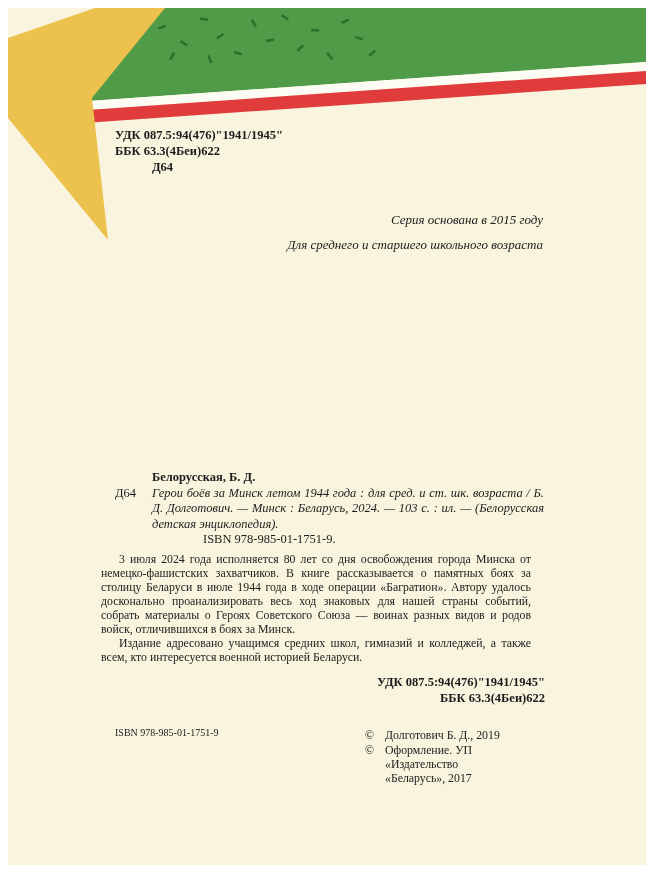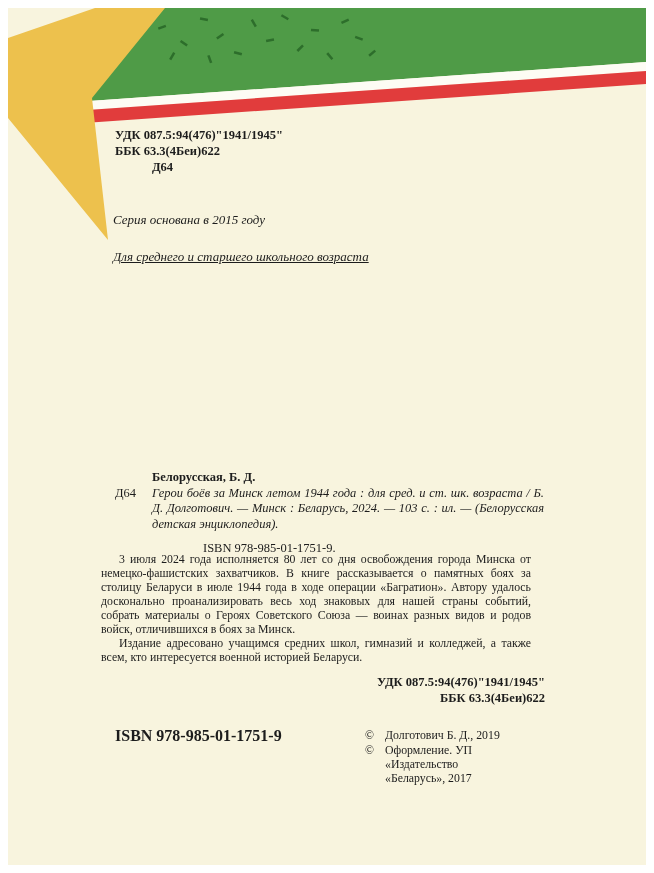--- a/index.html
+++ b/index.html
@@ -11,45 +11,45 @@
   .page { position:relative; width:654px; height:873px; background:#ffffff; overflow:hidden; }
   .sheet { position:absolute; left:8px; top:8px; right:8px; bottom:8px; background:#f8f4de; }
   .header-art { position:absolute; left:0; top:0; }
   .txt { color:#1c1c1c; }
   .codes-top {
     position:absolute; left:107px; top:119px;
     font-weight:bold; font-size:12.5px; line-height:16px;
   }
   .codes-top .indent { margin-left:37px; }
   .series-line {
-    position:absolute; left:105px; width:430px; text-align:left;
+    position:absolute; left:105px; width:430px; text-align:right;
     font-style:italic; font-size:13px;
   }
   .series-1 { top:204px; }
-  .series-2 { top:241px;text-decoration:underline; }
+  .series-2 { top:229px; }
   .catalog {
     position:absolute; left:107px; top:462px; width:432px;
     font-size:12.5px; line-height:15.5px;
   }
   .catalog .author { font-weight:bold; margin-left:37px; }
   .catalog .entry-wrap { position:relative; }
   .catalog .entry-code { position:absolute; left:0; top:0; }
   .catalog .entry-text { margin-left:37px; width:392px; text-align:justify;font-style:italic; }
-  .catalog .isbn-line { margin-left:88px;margin-top:9px; }
+  .catalog .isbn-line { margin-left:88px; }
   .annotation {
     position:absolute; left:93px; top:544px; width:430px;
     font-size:11.8px; line-height:14px; text-align:justify;
   }
   .annotation p { margin:0; text-indent:18px; }
   .codes-bottom {
     position:absolute; left:107px; top:666px; width:430px; text-align:right;
     font-weight:bold; font-size:12.5px; line-height:16px;
   }
   .bottom-row { position:absolute; left:107px; top:719px; width:430px; }
-  .bottom-isbn { font-weight:bold; font-size:16px; }
+  .bottom-isbn { font-weight:normal; font-size:10px; }
   .copyright-block {
     position:absolute; right:0; top:1px; width:180px;
     font-size:11.8px; line-height:14px;
   }
   .copyright-entry { display:flex; align-items:flex-start; margin-bottom:1px; }
   .copyright-symbol { width:20px; flex:0 0 20px; }
   .copyright-text { white-space:pre-line; flex:1; }
 </style>
 </head>
 <body>

